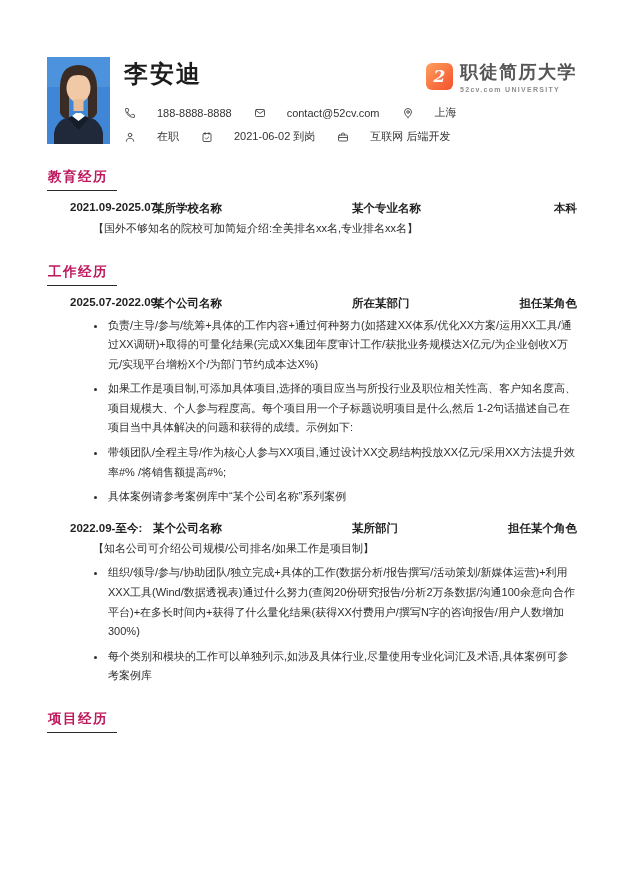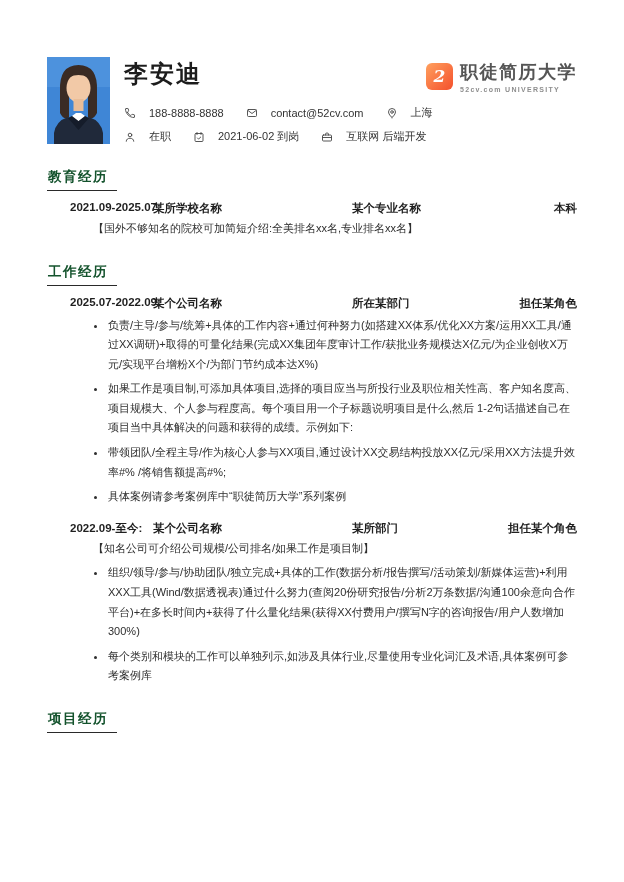--- a/index.html
+++ b/index.html
@@ -9,33 +9,33 @@
     position:relative; width:624px; height:775px; background:#ffffff;
     padding:57px 47px 0 47px; overflow:hidden; color:#2e2e2e;
   }
   
   .resume-header { position:relative; display:flex; align-items:flex-start; }
   .photo-frame { width:63px; height:87px; flex:0 0 auto; overflow:hidden; }
   .header-main { margin-left:14px; flex:1; }
   .candidate-name { font-size:24px; font-weight:bold; color:#1c1c1c; letter-spacing:2px; margin-top:1px; }
   .contact-row { display:flex; align-items:center; gap:22px; font-size:11px; color:#333; margin-top:15px; white-space:nowrap; }
   .contact-row + .contact-row { margin-top:9px; }
-  .ci { display:flex; align-items:center; gap:13px; }
+  .ci { display:flex; align-items:center; gap:21px; }
   .ci svg { width:12px; height:12px; stroke:#444; fill:none; stroke-width:1.8; stroke-linecap:round; stroke-linejoin:round; }
   
   .brand-logo { position:absolute; right:0; top:3px; display:flex; align-items:center; gap:7px; }
   .logo-badge { width:27px; height:27px; border-radius:6px; background:linear-gradient(135deg,#ffa05e 0%,#f4502c 100%);
     display:flex; align-items:center; justify-content:center; }
   .logo-badge span { color:#fff; font-weight:bold; font-style:italic; font-size:17px; font-family:"DejaVu Serif",serif; transform:translateY(-1px); }
   .logo-text { display:flex; flex-direction:column; }
   .logo-title { font-size:18px; font-weight:bold; color:#555; letter-spacing:1.5px; }
   .logo-subtitle { font-size:7px; font-weight:bold; color:#8d8d8d; letter-spacing:1.3px; margin-top:2px; }
   
   .section { margin-top:23px; }
-  .section-title { display:inline-block; font-size:13.5px; font-weight:bold; color:#14532d;
+  .section-title { display:inline-block; font-size:13.5px; font-weight:bold; color:#be185d;
     letter-spacing:1.5px; border-bottom:1.6px solid #2a2a2a; padding:0 9px 4px 1px; }
   .entry-row { position:relative; margin:10px 0 3px 23px; font-size:11.5px; font-weight:bold; color:#1f1f1f; height:15px; }
   .entry-row .e-date { position:absolute; left:0; }
   .entry-row .e-name { position:absolute; left:83px; }
   .entry-row .e-middle { position:absolute; left:282px; }
   .entry-row .e-right { position:absolute; right:0; }
   .entry-intro { margin:3px 0 1px 46px; font-size:11px; line-height:1.78; color:#2e2e2e; }
   ul.bullets { margin:1px 0 0 0; padding-left:60px; list-style:disc; }
   ul.bullets li { font-size:11px; line-height:1.78; color:#2e2e2e; margin:5px 0; padding-left:1px; }
 </style>
@@ -143,21 +143,21 @@
     <div class="entry-row">
       <span class="e-date">2025.07-2022.09:</span>
       <span class="e-name">某个公司名称</span>
       <span class="e-middle">所在某部门</span>
       <span class="e-right">担任某角色</span>
     </div>
     <ul class="bullets">
       <li>负责/主导/参与/统筹+具体的工作内容+通过何种努力(如搭建XX体系/优化XX方案/运用XX工具/通过XX调研)+取得的可量化结果(完成XX集团年度审计工作/获批业务规模达X亿元/为企业创收X万元/实现平台增粉X个/为部门节约成本达X%)</li>
       <li>如果工作是项目制,可添加具体项目,选择的项目应当与所投行业及职位相关性高、客户知名度高、项目规模大、个人参与程度高。每个项目用一个子标题说明项目是什么,然后 1-2句话描述自己在项目当中具体解决的问题和获得的成绩。示例如下:</li>
       <li>带领团队/全程主导/作为核心人参与XX项目,通过设计XX交易结构投放XX亿元/采用XX方法提升效率#% /将销售额提高#%;</li>
-      <li>具体案例请参考案例库中“职徒简历大学”系列案例</li>
+      <li>具体案例请参考案例库中“某个公司名称”系列案例</li>
     </ul>
 
     <div class="entry-row" style="margin-top:14px;">
       <span class="e-date">2022.09-至今:</span>
       <span class="e-name">某个公司名称</span>
       <span class="e-middle">某所部门</span>
       <span class="e-right">担任某个角色</span>
     </div>
     <div class="entry-intro">【知名公司可介绍公司规模/公司排名/如果工作是项目制】</div>
     <ul class="bullets">

